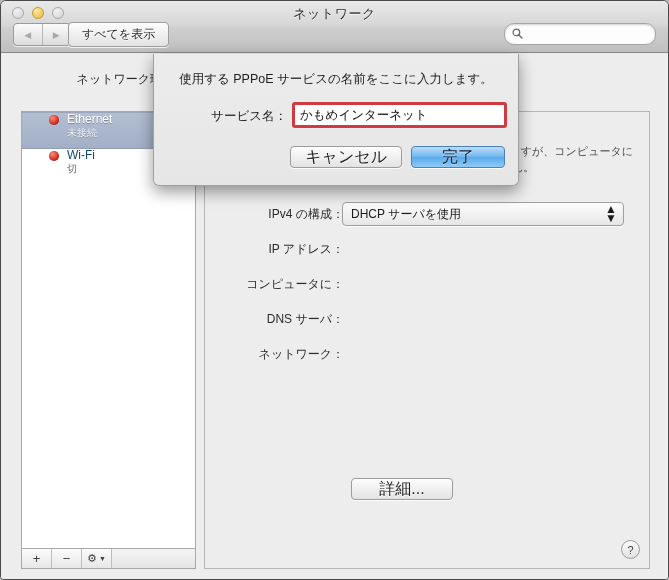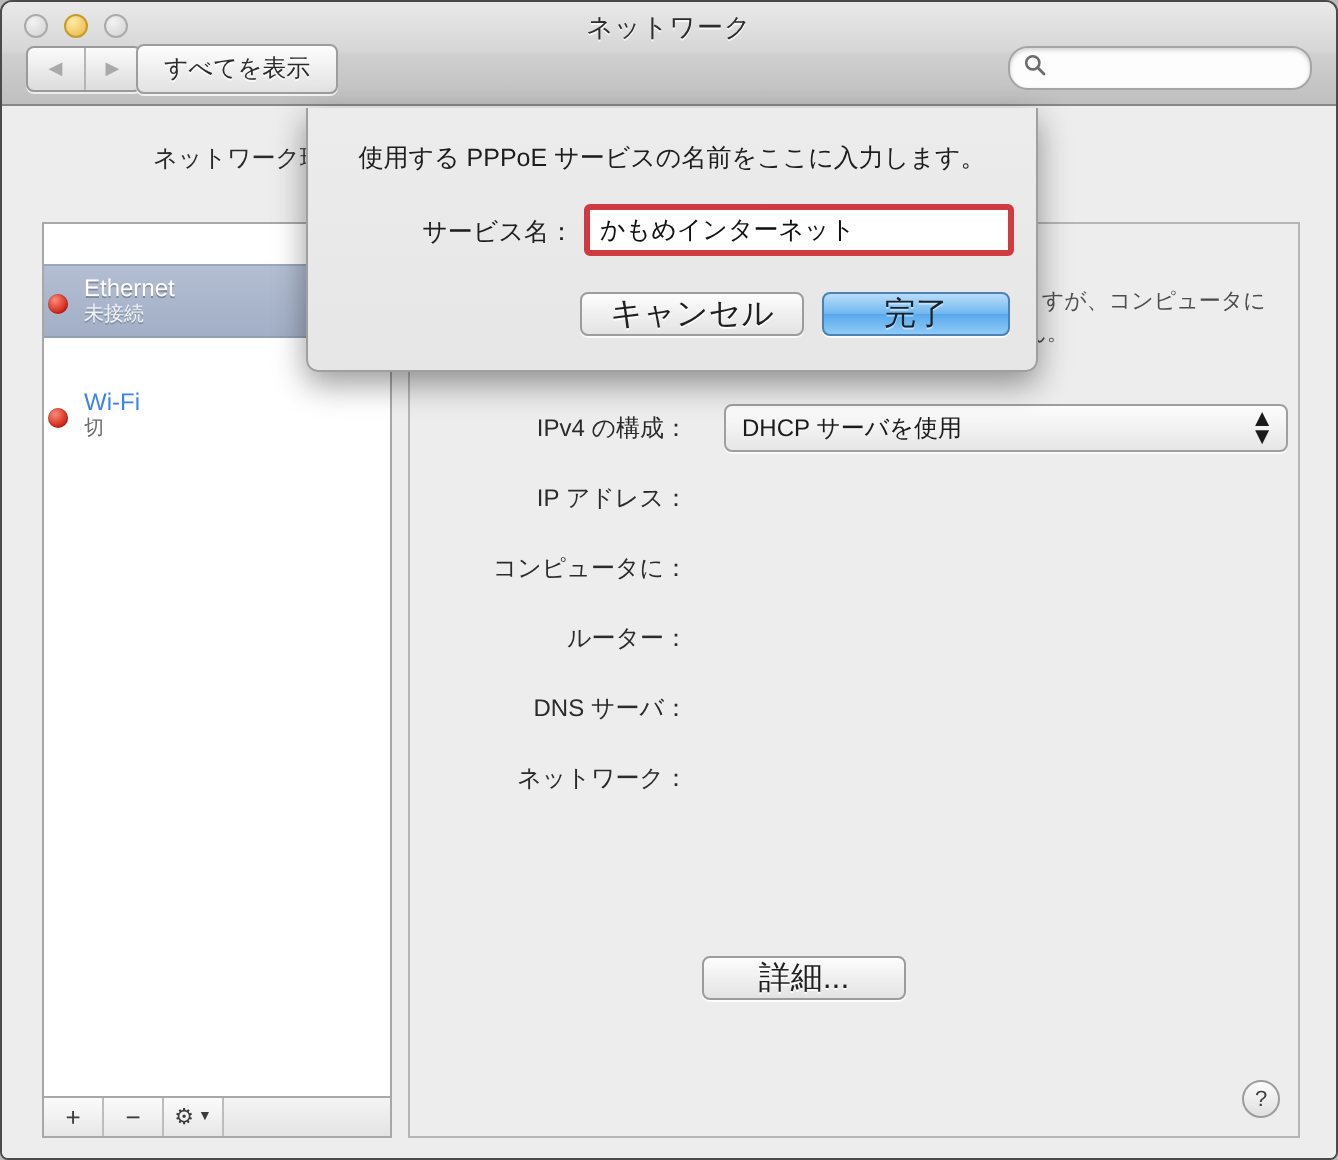--- a/index.html
+++ b/index.html
@@ -75,33 +75,33 @@
     position:absolute;left:188px;top:-2px;width:300px;height:22px;
     background:linear-gradient(to bottom,#fcfcfc,#e4e4e4);
     border:1px solid #a2a2a2;border-radius:4px;
   }
   
   .sidebar{
     position:absolute;left:20px;top:58px;width:175px;height:437px;
     background:#fff;border:1px solid #a8a8a8;border-bottom:0;box-sizing:border-box;
   }
   .svc{
-    display:flex;align-items:center;height:37px;padding-left:2px;box-sizing:border-box;margin-top:20px;
+    display:flex;align-items:flex-start;height:37px;padding-left:27px;box-sizing:border-box;
   }
   .svc.selected{
     background:linear-gradient(to bottom,#b3bed2,#a2afc6);
     border-top:1px solid #9aa7bf;border-bottom:1px solid #919fb8;
   }
   .dot{
     width:10px;height:10px;border-radius:50%;flex:none;margin-right:8px;margin-top:2px;
     background:radial-gradient(circle at 35% 30%,#ff8b7a,#cf2316 70%,#9d1108);
     box-shadow:inset 0 0 1px rgba(0,0,0,.4);
   }
   .svc-text{display:flex;flex-direction:column;line-height:1.15;}
-  .svc-name{font-size:12px;color:#3b82f6;}
+  .svc-name{font-size:12px;color:#0c4a6e;}
   .svc.selected .svc-name{color:#fff;text-shadow:0 1px 0 rgba(0,0,0,.25);}
   .svc-state{font-size:10px;color:#6c6c6c;}
   .svc.selected .svc-state{color:#f0f2f6;text-shadow:0 1px 0 rgba(0,0,0,.2);}
   .listbar{
     position:absolute;left:20px;top:495px;width:175px;height:21px;
     display:flex;box-sizing:border-box;
     border:1px solid #a8a8a8;
     background:linear-gradient(to bottom,#fbfbfb,#e7e7e7);
   }
   .listbar .seg{
@@ -122,21 +122,21 @@
   }
   .form{position:absolute;left:0;top:94px;width:100%;}
   .frow{position:relative;height:35px;}
   .flabel{position:absolute;left:0;width:139px;text-align:right;font-size:12px;color:#2b2b2b;}
   .fvalue{position:absolute;left:148px;top:0;font-size:12px;color:#1b1b1b;}
   .popup{
     position:absolute;left:137px;top:-4px;width:280px;height:22px;
     background:linear-gradient(to bottom,#fdfdfd,#e6e6e6);
     border:1px solid #9f9f9f;border-radius:4px;
     box-shadow:0 1px 0 rgba(255,255,255,.7);
-    display:flex;align-items:center;margin-left:20px;
+    display:flex;align-items:center;
   }
   .popup span{font-size:12px;color:#1b1b1b;padding-left:8px;}
   .popup .arrows{
     position:absolute;right:6px;top:3px;display:flex;flex-direction:column;
     align-items:center;gap:2px;color:#555;font-size:7px;line-height:7px;
   }
   .btn{
     display:inline-flex;align-items:center;justify-content:center;
     height:22px;padding:0 14px;font-size:16px;color:#1f1f1f;
     background:linear-gradient(to bottom,#fdfdfd,#e3e3e3);
@@ -277,24 +277,20 @@
         </div>
         <div class="frow">
           <div class="flabel">IP アドレス：</div>
           <div class="fvalue"></div>
         </div>
         <div class="frow">
           <div class="flabel">コンピュータに：</div>
           <div class="fvalue"></div>
         </div>
         <div class="frow">
-          <div class="flabel">ルーター：</div>
-          <div class="fvalue"></div>
-        </div>
-        <div class="frow">
           <div class="flabel">DNS サーバ：</div>
           <div class="fvalue"></div>
         </div>
         <div class="frow">
           <div class="flabel">ネットワーク：</div>
           <div class="fvalue"></div>
         </div>
       </div>
     </div>
 

